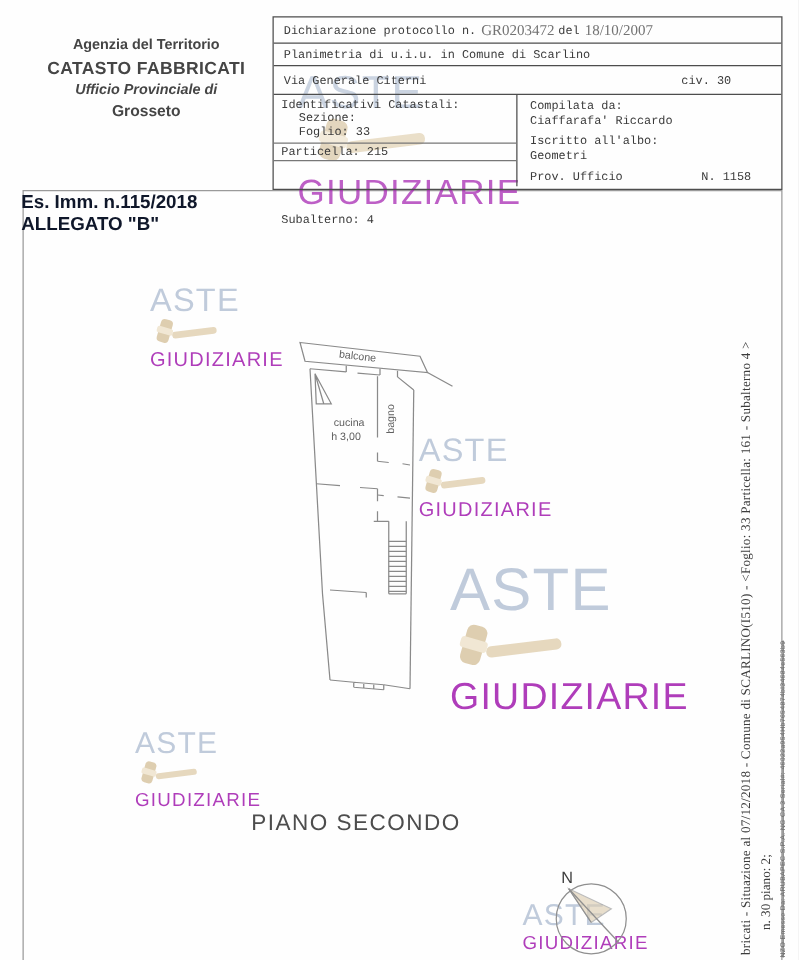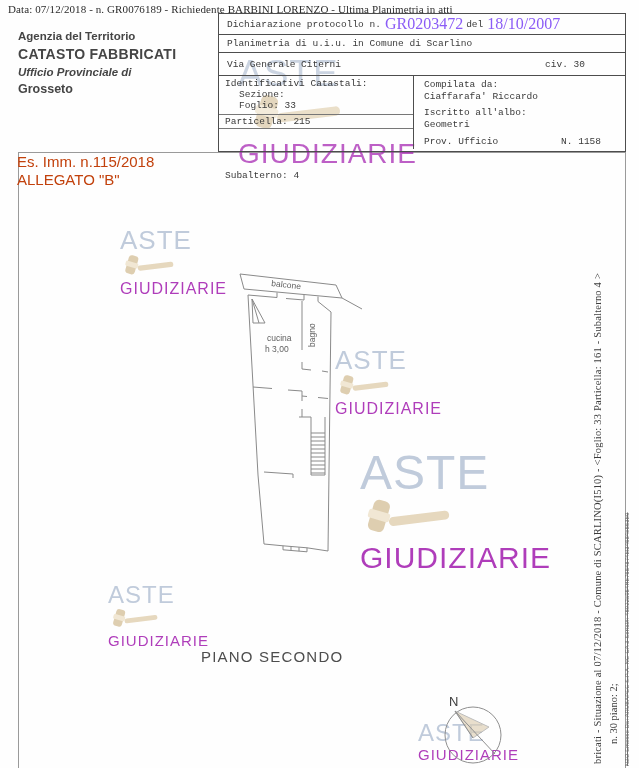--- a/index.html
+++ b/index.html
@@ -4,70 +4,70 @@
 <style>
   html,body{margin:0;padding:0;background:#e8e8e8;}
   .page{position:relative;width:639px;height:768px;background:#fefefe;overflow:hidden;
         font-family:"Liberation Sans",sans-serif;color:#333;}
 
   
   .topline{position:absolute;left:8px;top:3px;font-family:"Liberation Serif",serif;
            font-size:11px;color:#2b2b2b;letter-spacing:.1px;z-index:3;}
 
   
-  .agency{position:absolute;left:18px;top:30px;width:198px;color:#454545;z-index:3;}
+  .agency{position:absolute;left:18px;top:30px;width:198px;text-align:center;color:#454545;z-index:3;}
   .agency .a1{font-size:11.5px;font-weight:600;margin-bottom:4px;}
   .agency .a2{font-size:14px;font-weight:700;letter-spacing:.3px;margin-bottom:4px;}
   .agency .a3{font-size:11.5px;font-weight:600;margin-bottom:4px;font-style:italic;}
   .agency .a4{font-size:12.5px;font-weight:600;}
 
   
   .hbox{position:absolute;left:218px;top:13px;width:406px;height:137px;border:1px solid #4d4d4d;
         background:transparent;font-family:"Liberation Mono",monospace;font-size:9.5px;color:#3a3a3a;z-index:3;}
   .hrow{border-bottom:1px solid #4d4d4d;display:flex;align-items:center;padding-left:8px;box-sizing:border-box;}
   .hrow1{height:21px;}
   .hrow2{height:18px;}
   .hrow3{height:23px;padding-right:40px;justify-content:space-between;}
-  .serifval{font-family:"Liberation Serif",serif;font-size:16px;color:#8b5cf6;margin-left:4px;}
+  .serifval{font-family:"Liberation Serif",serif;font-size:12px;color:#737373;margin-left:4px;}
   .hcols{display:flex;height:73px;}
   .hcol-l{width:195px;border-right:1px solid #4d4d4d;box-sizing:border-box;}
   .hcol-r{flex:1;padding:3px 6px 0 10px;box-sizing:border-box;}
   .lrowA{height:39px;border-bottom:1px solid #777;padding:2px 0 0 6px;box-sizing:border-box;}
   .lrowB{height:14px;border-bottom:1px solid #777;padding:1px 0 0 6px;box-sizing:border-box;}
   .lrowC{padding:2px 0 0 6px;margin-top:39px;}
   .indent{padding-left:14px;}
   .rline{line-height:11.5px;}
   .rgap{height:5px;}
   .provline{display:flex;justify-content:space-between;padding-right:18px;margin-top:6px;}
 
   
   .sbox{position:absolute;left:16px;top:137px;width:151px;height:15px;border:1px solid #4d4d4d;
         font-family:"Liberation Mono",monospace;font-size:9px;color:#3a3a3a;display:flex;
         justify-content:space-between;align-items:center;padding:0 6px 0 4px;box-sizing:border-box;z-index:3;}
 
   
-  .rednote{position:absolute;left:17px;top:153px;color:#c2410c;font-size:15px;font-weight:400;
+  .rednote{position:absolute;left:17px;top:153px;color:#0f172a;font-size:15px;font-weight:700;
            line-height:17.5px;z-index:4;}
 
   
   .planbox{position:absolute;left:18px;top:152px;width:606px;height:620px;border:1px solid #9a9a9a;z-index:1;}
 
   
   .wm{position:absolute;pointer-events:none;z-index:2;opacity:.85;}
   .wm .row{display:flex;align-items:flex-start;flex-direction:column;}
   .wm .aste{color:#b6c3d6;line-height:.95;letter-spacing:1px;}
   .wm .giud{color:#a21caf;letter-spacing:1px;margin-top:1px;}
   .gavel-svg{flex:0 0 auto;}
 
   
   .plansvg{position:absolute;left:225px;top:265px;z-index:3;}
   .plansvg path,.plansvg polygon,.plansvg line{stroke:#8a8a8a;stroke-width:1;fill:none;}
   .plansvg text{fill:#5f5f5f;font-family:"Liberation Sans",sans-serif;}
 
-  .floortitle{position:absolute;left:201px;top:648px;font-size:15px;font-weight:500;
+  .floortitle{position:absolute;left:201px;top:648px;font-size:18px;font-weight:500;
               letter-spacing:1.2px;color:#4d4d4d;z-index:3;}
 
   .compass{position:absolute;left:435px;top:692px;z-index:3;}
 
   
   .vtext{position:absolute;white-space:nowrap;transform-origin:0 0;transform:rotate(-90deg);z-index:3;}
   .vt1{left:592px;top:764px;font-family:"Liberation Serif",serif;font-size:10.5px;color:#3c3c3c;letter-spacing:.2px;}
   .vt2{left:608px;top:744px;font-family:"Liberation Serif",serif;font-size:10.5px;color:#3c3c3c;}
   .vt3{left:624px;top:766px;font-size:5.5px;color:#6f6f6f;letter-spacing:.3px;text-decoration:line-through;}
 </style>
@@ -79,21 +79,20 @@
   <svg width="0" height="0" style="position:absolute" aria-hidden="true">
     <defs>
       <symbol id="gavel" viewBox="0 0 64 32">
         <rect x="18" y="13" width="44" height="6.5" rx="3" transform="rotate(-7 40 16)" fill="#e2d2b4"></rect>
         <rect x="5" y="3" width="12" height="23" rx="4" transform="rotate(16 11 14)" fill="#d9c6a3"></rect>
         <rect x="3" y="11" width="16" height="6.5" rx="2" transform="rotate(16 11 14)" fill="#efe4cd"></rect>
       </symbol>
     </defs>
   </svg>
 
-  <div class="topline">Data: 07/12/2018 -  n. GR0076189 - Richiedente BARBINI LORENZO - Ultima Planimetria in atti</div>
 
   <div class="agency">
     <div class="a1">Agenzia del Territorio</div>
     <div class="a2">CATASTO FABBRICATI</div>
     <div class="a3">Ufficio Provinciale di</div>
     <div class="a4">Grosseto</div>
   </div>
 
   <div class="hbox">
     <div class="hrow hrow1">

